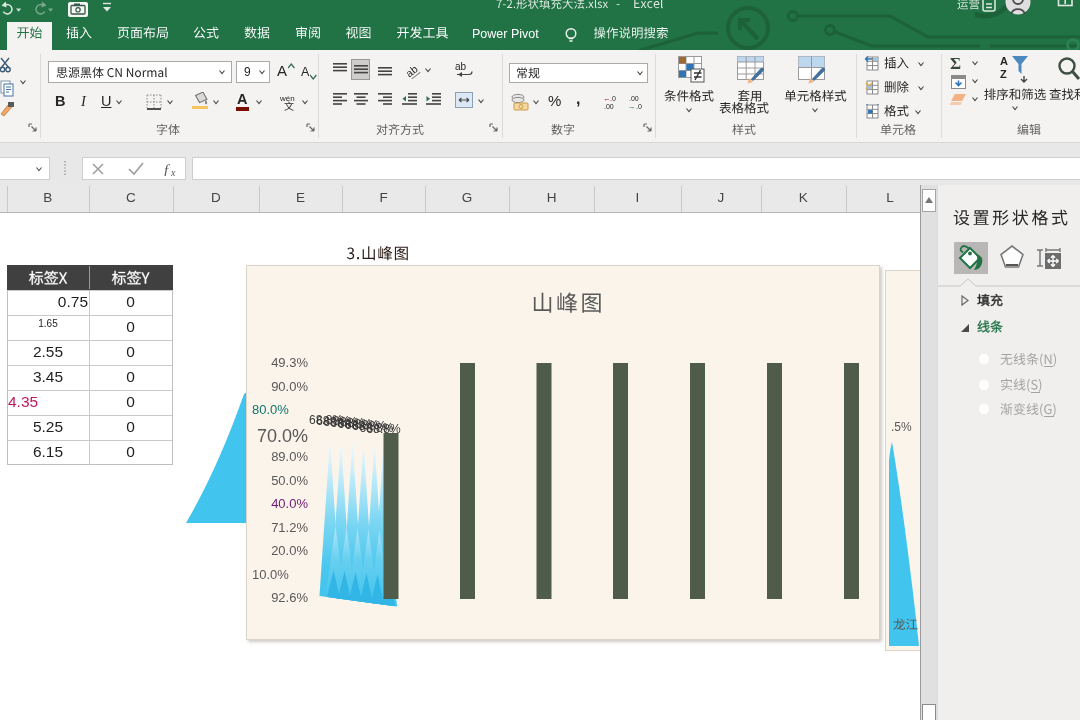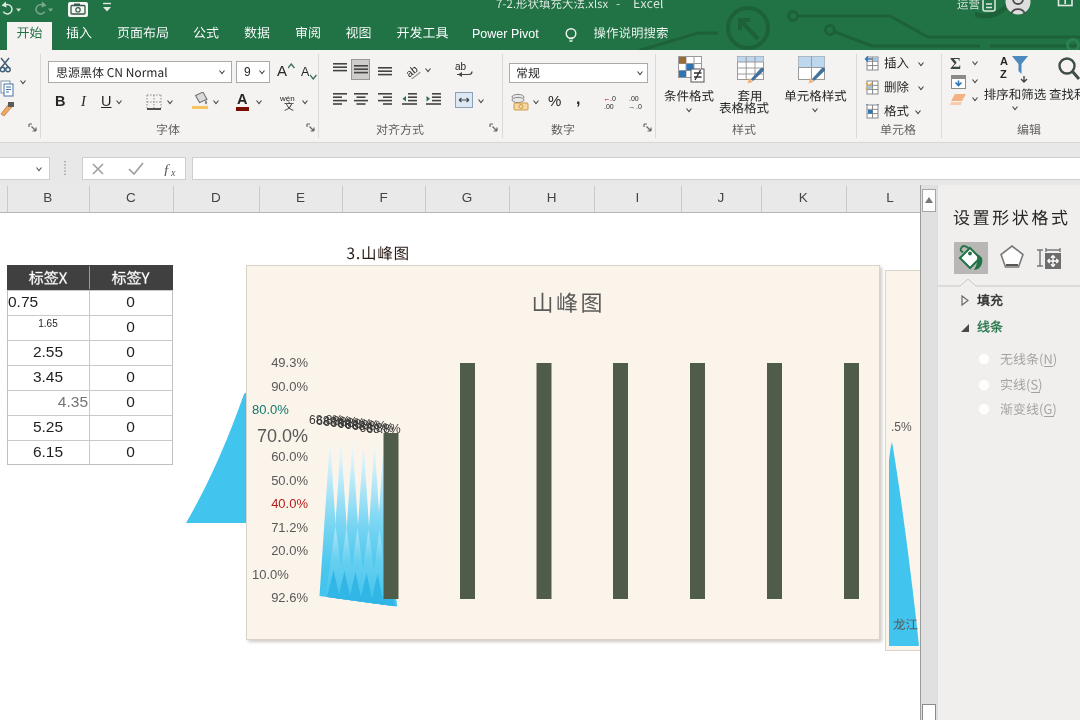--- a/index.html
+++ b/index.html
@@ -379,52 +379,52 @@
 <div class="ab" style="left:425.0px;top:186px;width:1px;height:26px;background:#c9c9c9;z-index:2"></div>
 <div class="ab" style="left:509.0px;top:186px;width:1px;height:26px;background:#c9c9c9;z-index:2"></div>
 <div class="ab" style="left:594.0px;top:186px;width:1px;height:26px;background:#c9c9c9;z-index:2"></div>
 <div class="ab" style="left:681.0px;top:186px;width:1px;height:26px;background:#c9c9c9;z-index:2"></div>
 <div class="ab" style="left:760.5px;top:186px;width:1px;height:26px;background:#c9c9c9;z-index:2"></div>
 <div class="ab" style="left:846.0px;top:186px;width:1px;height:26px;background:#c9c9c9;z-index:2"></div>
 <div class="ab" style="left:7px;top:265px;width:166px;height:200px;border:1px solid #bfbfbf;background:#fff;z-index:2"></div>
 <div class="ab" style="left:7px;top:265px;width:166px;height:25px;background:#404040;z-index:3"></div>
 <div class="ab" style="left:88.5px;top:266px;width:1px;height:23px;background:#9a9a9a;z-index:4"></div>
 <div class="ab" style="left:7px;top:290px;width:166px;height:1px;background:#c9c9c9;z-index:3"></div>
-<div class="ab" style="left:8px;top:293px;width:80px;text-align:left;font-size:15.5px;color:#1f1f1f;z-index:3">0.75</div>
+<div class="ab" style="left:8px;top:293px;width:80px;text-align:right;font-size:15.5px;color:#1f1f1f;z-index:3">0.75</div>
 <div class="ab" style="left:90px;top:293px;width:81px;text-align:center;font-size:15.5px;color:#1f1f1f;z-index:3">0</div>
 <div class="ab" style="left:7px;top:315px;width:166px;height:1px;background:#c9c9c9;z-index:3"></div>
 <div class="ab" style="left:8px;top:318px;width:80px;text-align:center;font-size:10px;color:#1f1f1f;z-index:3">1.65</div>
 <div class="ab" style="left:90px;top:318px;width:81px;text-align:center;font-size:15.5px;color:#1f1f1f;z-index:3">0</div>
 <div class="ab" style="left:7px;top:340px;width:166px;height:1px;background:#c9c9c9;z-index:3"></div>
 <div class="ab" style="left:8px;top:343px;width:80px;text-align:center;font-size:15.5px;color:#1f1f1f;z-index:3">2.55</div>
 <div class="ab" style="left:90px;top:343px;width:81px;text-align:center;font-size:15.5px;color:#1f1f1f;z-index:3">0</div>
 <div class="ab" style="left:7px;top:365px;width:166px;height:1px;background:#c9c9c9;z-index:3"></div>
 <div class="ab" style="left:8px;top:368px;width:80px;text-align:center;font-size:15.5px;color:#1f1f1f;z-index:3">3.45</div>
 <div class="ab" style="left:90px;top:368px;width:81px;text-align:center;font-size:15.5px;color:#1f1f1f;z-index:3">0</div>
 <div class="ab" style="left:7px;top:390px;width:166px;height:1px;background:#c9c9c9;z-index:3"></div>
-<div class="ab" style="left:8px;top:393px;width:80px;text-align:right;font-size:15.5px;color:#737373;z-index:3">4.35</div>
+<div class="ab" style="left:8px;top:393px;width:80px;text-align:left;font-size:15.5px;color:#be185d;z-index:3">4.35</div>
 <div class="ab" style="left:90px;top:393px;width:81px;text-align:center;font-size:15.5px;color:#1f1f1f;z-index:3">0</div>
 <div class="ab" style="left:7px;top:415px;width:166px;height:1px;background:#c9c9c9;z-index:3"></div>
 <div class="ab" style="left:8px;top:418px;width:80px;text-align:center;font-size:15.5px;color:#1f1f1f;z-index:3">5.25</div>
 <div class="ab" style="left:90px;top:418px;width:81px;text-align:center;font-size:15.5px;color:#1f1f1f;z-index:3">0</div>
 <div class="ab" style="left:7px;top:440px;width:166px;height:1px;background:#c9c9c9;z-index:3"></div>
 <div class="ab" style="left:8px;top:443px;width:80px;text-align:center;font-size:15.5px;color:#1f1f1f;z-index:3">6.15</div>
 <div class="ab" style="left:90px;top:443px;width:81px;text-align:center;font-size:15.5px;color:#1f1f1f;z-index:3">0</div>
 <div class="ab" style="left:89px;top:290px;width:1px;height:175px;background:#c9c9c9;z-index:3"></div>
 <svg class="ab" style="left:180px;top:388px;z-index:2" width="67" height="140">
 <path d="M6,135 Q38,80 64,6 L67,4 L67,135 Z" fill="#41c4ed"></path>
 </svg>
 <div class="ab" style="left:246px;top:265px;width:634px;height:375px;background:#fbf4ea;border:1px solid #d9d3c9;box-shadow:2px 2px 3px rgba(120,110,95,0.35);z-index:3"></div>
 <div class="ab" style="left:252px;top:355.0px;width:56px;text-align:right;font-size:13px;color:#595959;z-index:5">49.3%</div>
 <div class="ab" style="left:252px;top:378.5px;width:56px;text-align:right;font-size:13px;color:#595959;z-index:5">90.0%</div>
 <div class="ab" style="left:252px;top:402.0px;width:56px;text-align:left;font-size:13px;color:#0f766e;z-index:5">80.0%</div>
 <div class="ab" style="left:252px;top:425.5px;width:56px;text-align:right;font-size:18px;color:#595959;z-index:5">70.0%</div>
-<div class="ab" style="left:252px;top:449.0px;width:56px;text-align:right;font-size:13px;color:#595959;z-index:5">60.0%</div>
+<div class="ab" style="left:252px;top:449.0px;width:56px;text-align:right;font-size:13px;color:#595959;z-index:5">89.0%</div>
 <div class="ab" style="left:252px;top:472.5px;width:56px;text-align:right;font-size:13px;color:#595959;z-index:5">50.0%</div>
-<div class="ab" style="left:252px;top:496.0px;width:56px;text-align:right;font-size:13px;color:#b91c1c;z-index:5">40.0%</div>
+<div class="ab" style="left:252px;top:496.0px;width:56px;text-align:right;font-size:13px;color:#701a75;z-index:5">40.0%</div>
 <div class="ab" style="left:252px;top:519.5px;width:56px;text-align:right;font-size:13px;color:#595959;z-index:5">71.2%</div>
 <div class="ab" style="left:252px;top:543.0px;width:56px;text-align:right;font-size:13px;color:#595959;z-index:5">20.0%</div>
 <div class="ab" style="left:252px;top:566.5px;width:56px;font-size:13px;color:#595959;z-index:5">10.0%</div>
 <div class="ab" style="left:252px;top:590.0px;width:56px;text-align:right;font-size:13px;color:#595959;z-index:5">92.6%</div>
 <svg class="ab" style="left:0;top:0;z-index:4;pointer-events:none" width="1080" height="720">
     <defs>
       <linearGradient id="pkg" gradientUnits="userSpaceOnUse" x1="0" y1="440" x2="0" y2="600">
         <stop offset="0" stop-color="#f2fafd"></stop>
         <stop offset="0.2" stop-color="#c8edfa"></stop>
         <stop offset="0.5" stop-color="#7ed7f3"></stop>

